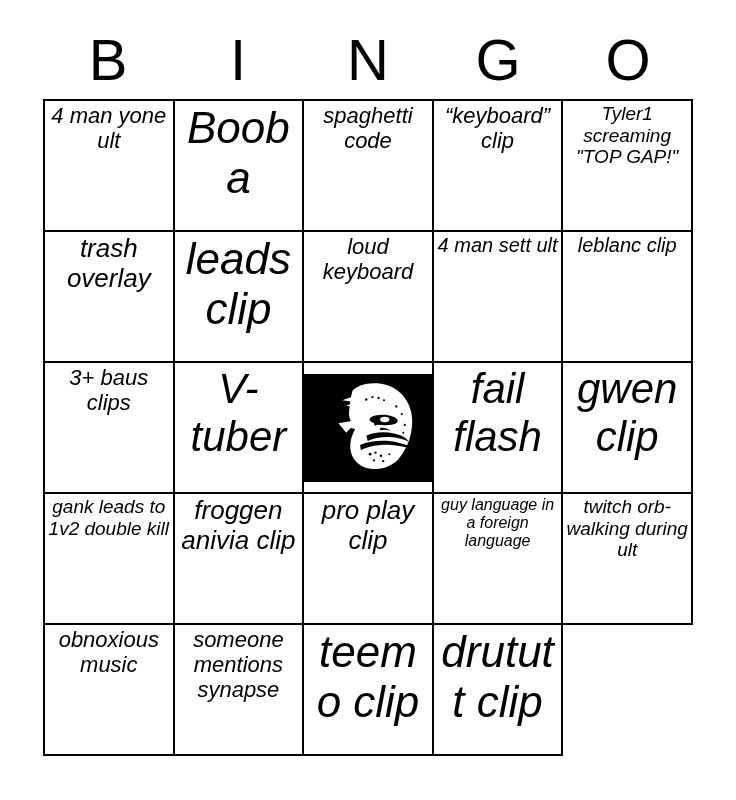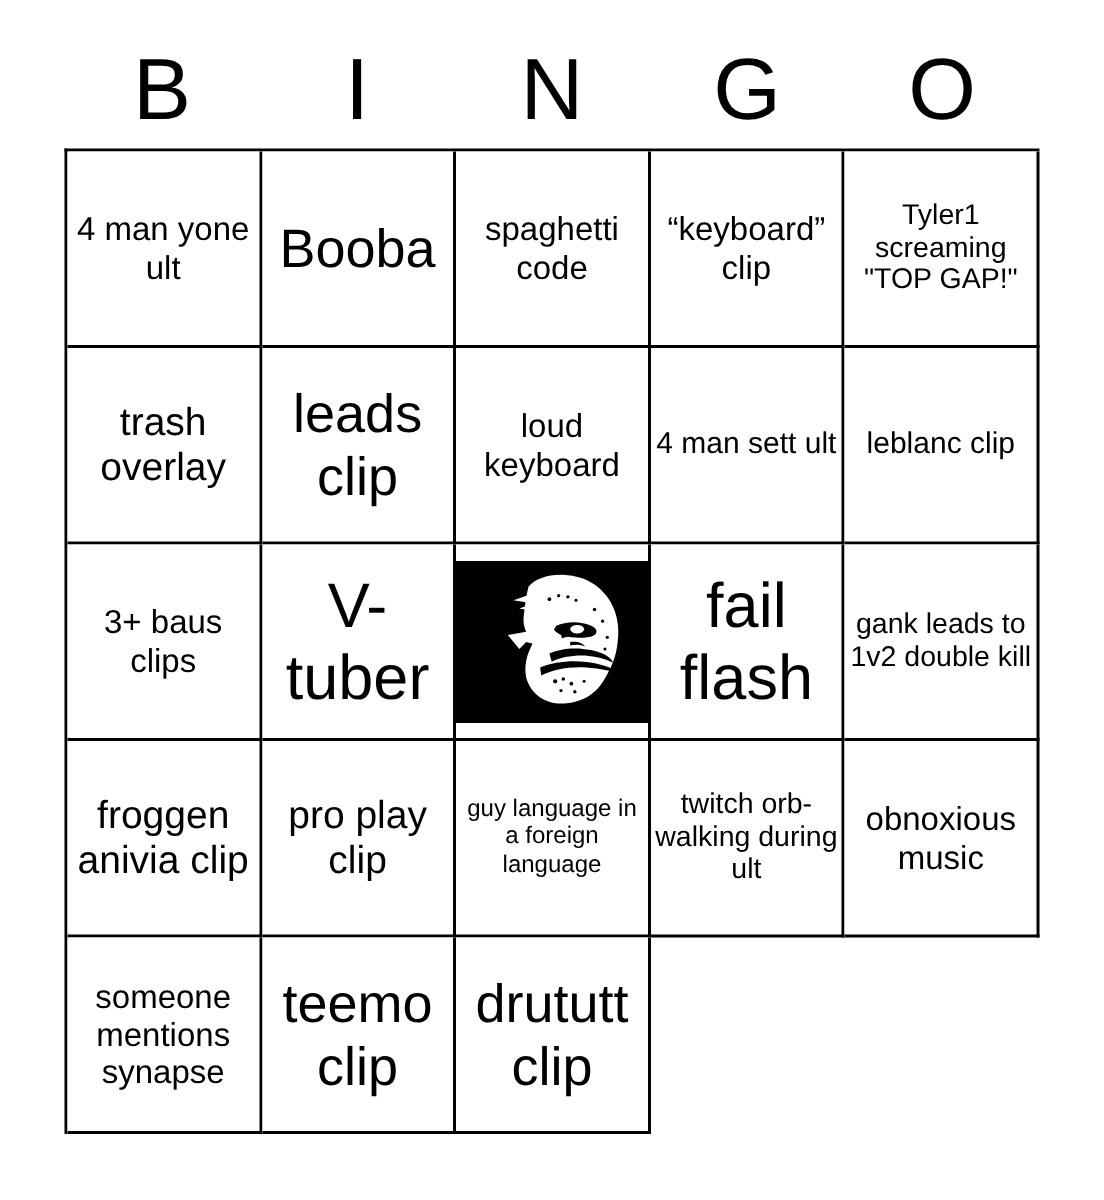--- a/index.html
+++ b/index.html
@@ -54,42 +54,43 @@
     grid-template-rows: repeat(5, 1fr);
     border-top: 2px solid #000;
     border-left: 2px solid #000;
     box-sizing: border-box;
   }
   .cell {
     border-right: 2px solid #000;
     border-bottom: 2px solid #000;
     box-sizing: border-box;
     display: flex;
-    align-items: center;
+    align-items: flex-start;
     justify-content: center;
     padding: 2px 3px;
     overflow: hidden;
     background: #ffffff;
+    font-style: italic;
   }
   .cell-text {
     text-align: center;
     line-height: 1.14;
     width: 100%;
     word-wrap: break-word;
     overflow-wrap: break-word;
     hyphens: none;
   }
 
   
   .fs-xs   { font-size: 16px; }
   .fs-s    { font-size: 19px; }
   .fs-m    { font-size: 22px; }
   .fs-l    { font-size: 26px; }
   .fs-xl   { font-size: 20px; }
-  .fs-xxl  { font-size: 36px; }
+  .fs-xxl  { font-size: 44px; }
   .fs-huge { font-size: 42px; }
 
   
   .cell.free {
     padding: 0;
     flex-direction: column;
     justify-content: center;
   }
   .freebox {
     width: 100%;
@@ -208,20 +209,23 @@
             <circle cx="124" cy="52" r="1.4"></circle>
             <circle cx="128" cy="66" r="1.4"></circle>
             <circle cx="126" cy="76" r="1.3"></circle>
           </g>
         </svg>
       </div>
     </div>
     <div class="cell">
         <span class="cell-text fs-huge">fail flash</span>
       </div>
+    <div class="cell">
+        <span class="cell-text fs-huge">gwen clip</span>
+      </div>
 
     <div class="cell">
         <span class="cell-text fs-s">gank leads to 1v2 double kill</span>
       </div>
     <div class="cell">
         <span class="cell-text fs-l">froggen anivia clip</span>
       </div>
     <div class="cell">
         <span class="cell-text fs-l">pro play clip</span>
       </div>

